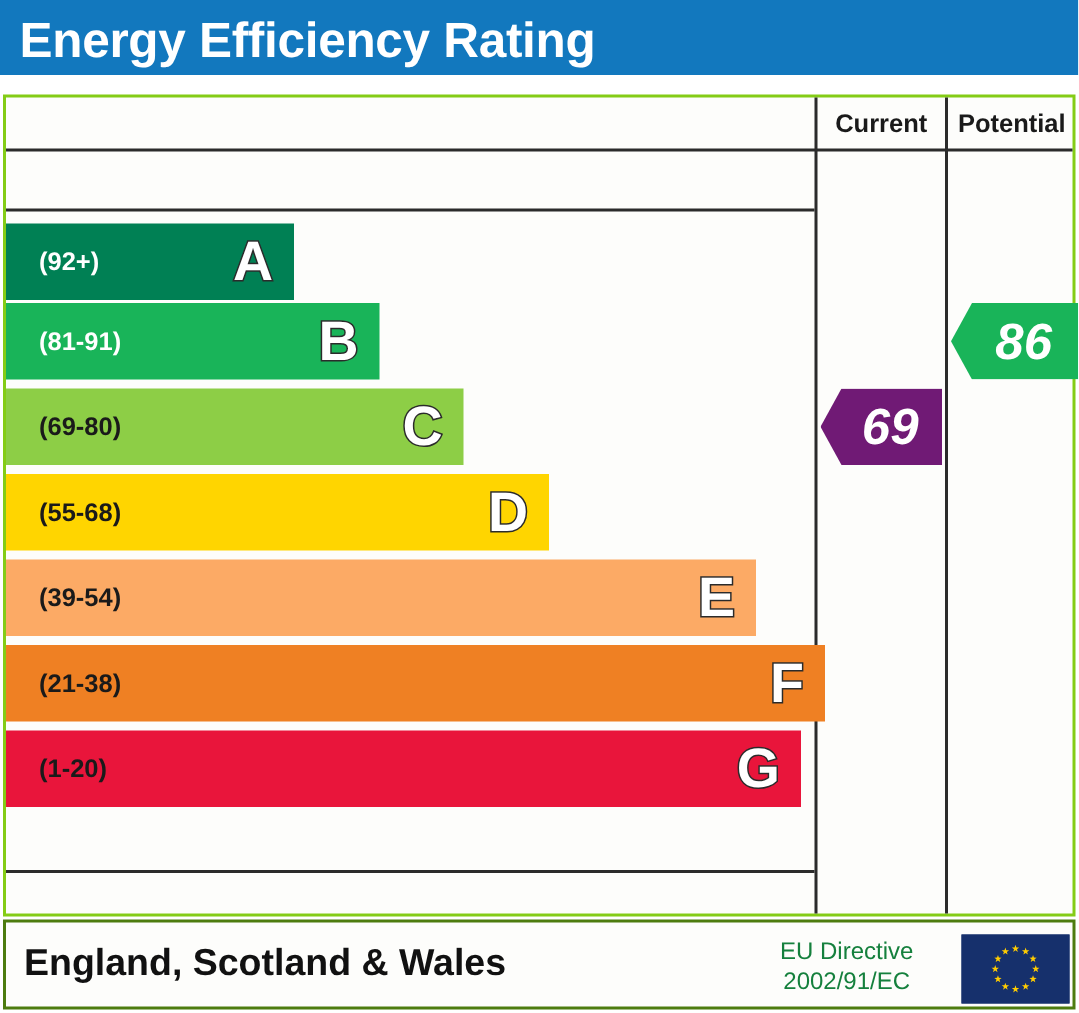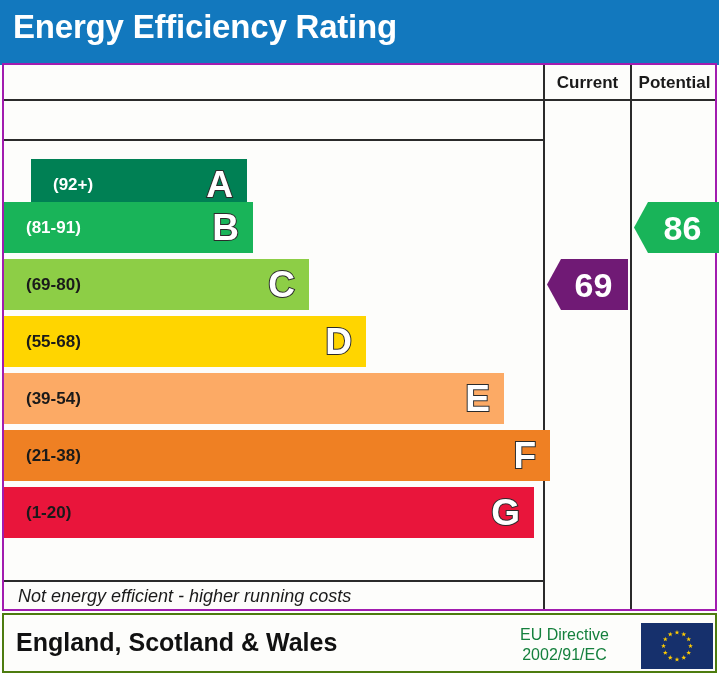--- a/index.html
+++ b/index.html
@@ -17,21 +17,21 @@
     background: #ffffff;
     overflow: hidden;
   }
 
   
   .epc-header {
     position: absolute;
     left: 0;
     top: 0;
     width: 719px;
-    height: 65px;
+    height: 50px;
     background: #1278be;
     box-sizing: border-box;
   }
   .epc-header-title {
     position: absolute;
     left: 13px;
     top: 8px;
     font-size: 33px;
     font-weight: bold;
     color: #ffffff;
@@ -39,21 +39,21 @@
     white-space: nowrap;
   }
 
   
   .epc-table {
     position: absolute;
     left: 2px;
     top: 63px;
     width: 715px;
     height: 548px;
-    border: 2px solid #a21caf;
+    border: 2px solid #84cc16;
     box-sizing: border-box;
     background: #fdfdfb;
   }
 
   
   .col-div {
     position: absolute;
     top: 0;
     bottom: 0;
     width: 2px;
@@ -139,20 +139,21 @@
   
   .rating-badge {
     position: absolute;
     height: 51px;
     clip-path: polygon(14px 0, 100% 0, 100% 100%, 14px 100%, 0 50%);
     display: flex;
     align-items: center;
     justify-content: center;
     box-sizing: border-box;
     padding-left: 12px;
+    font-style: italic;
   }
   .rating-value {
     font-size: 34px;
     font-weight: bold;
     color: #ffffff;
     line-height: 1;
   }
 
   
   .epc-footer {
@@ -209,25 +210,24 @@
 
     <div class="thead-rule"></div>
     <div class="col-div col-div-current"></div>
     <div class="col-div col-div-potential"></div>
 
     <div class="col-head col-head-current">Current</div>
     <div class="col-head col-head-potential">Potential</div>
 
     <div class="caption-rule caption-rule-top"></div>
 
-    <div class="caption caption-bottom">Not energy efficient - higher running costs</div>
     <div class="caption-rule caption-rule-bottom"></div>
 
     <div id="bands-host">
-        <div class="band" style="background: rgb(0, 128, 84); width: 216px; top: 94px; margin-left: 27px;">
+        <div class="band" style="background: rgb(0, 128, 84); width: 192px; top: 84px;">
           <span class="band-range light">(92+)</span>
           <span class="band-letter">A</span>
         </div>
         <div class="band" style="background: rgb(25, 180, 89); width: 249px; top: 137px; padding-left: 32px;">
           <span class="band-range light">(81-91)</span>
           <span class="band-letter">B</span>
         </div>
         <div class="band" style="background: rgb(141, 206, 70); width: 305px; top: 194px;">
           <span class="band-range dark">(69-80)</span>
           <span class="band-letter">C</span>

